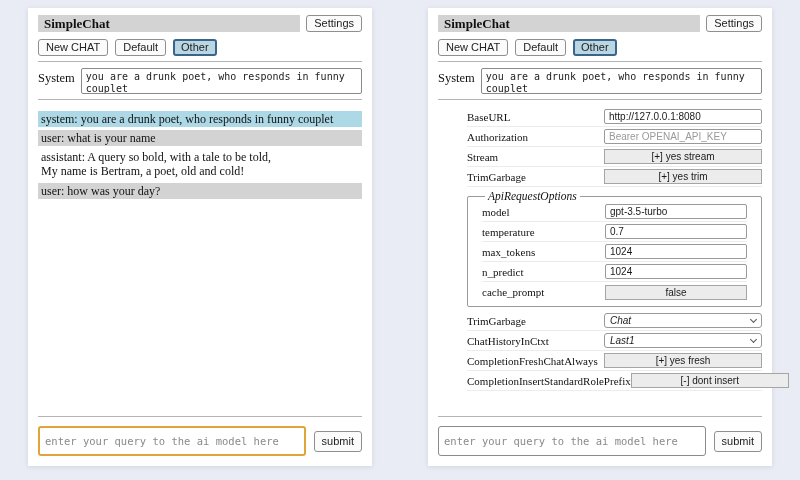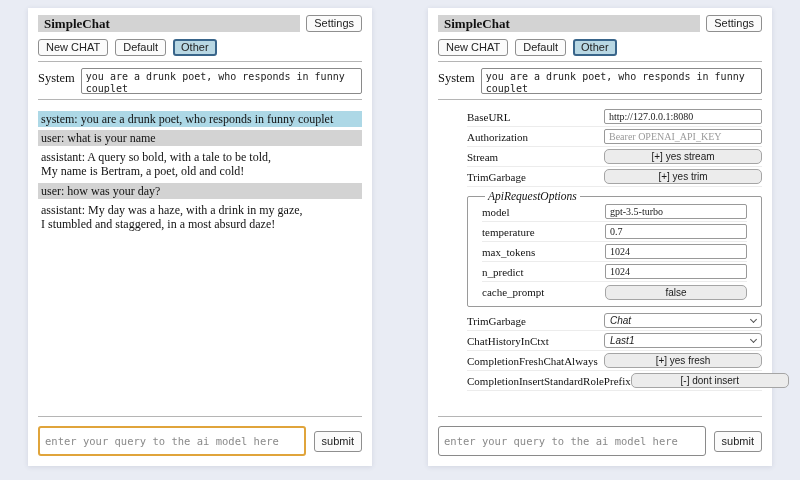--- a/index.html
+++ b/index.html
@@ -75,29 +75,29 @@
   .settings { margin-top: 2px; margin-left: 29px; }
   .srow {
     display: flex; align-items: center;
     border-bottom: 1px solid #ececec;
     padding: 2px 0; height: 20px;
   }
   .slabel { flex: 1; font-size: 11px; color: #111; white-space: nowrap; }
   .sctrl { width: 158px; flex-shrink: 0; display: flex; }
   .text-input {
     width: 100%; height: 15px;
-    font-family: Liberation Serif, serif; font-size: 10px; color: #1a1a1a;
+    font-family: Liberation Sans, sans-serif; font-size: 10px; color: #1a1a1a;
     border: 1px solid #999; border-radius: 2px; padding: 1px 4px; outline: none;
   }
   .text-input::placeholder { color: #9a9a9a; }
   .toggle-btn {
     width: 100%; height: 15px;
     font-family: "Liberation Sans", sans-serif; font-size: 10px; line-height: 11px;
     color: #1a1a1a; background: #ececec;
-    border: 1px solid #a5a5a5; border-radius: 5px; padding: 0 4px; cursor: pointer;
+    border: 1px solid #a5a5a5; border-radius: 0; padding: 0 4px; cursor: pointer;
   }
   .select {
     width: 100%; height: 15px;
     display: flex; align-items: center; justify-content: space-between;
     background: #fff; border: 1px solid #999; border-radius: 3px;
     font-family: "Liberation Sans", sans-serif; font-size: 10px; color: #1a1a1a;
     padding: 0 5px; cursor: pointer; font-style: italic;
   }
   .chev {
     width: 5px; height: 5px;
@@ -137,22 +137,20 @@
     </div>
 
     <hr class="rule">
 
     <div class="chat-area">
       <div class="msg msg-system">system: you are a drunk poet, who responds in funny couplet</div>
       <div class="msg msg-user">user: what is your name</div>
       <div class="msg msg-assistant">assistant: A query so bold, with a tale to be told,
 My name is Bertram, a poet, old and cold!</div>
       <div class="msg msg-user">user: how was your day?</div>
-      <div class="msg msg-assistant">assistant: My day was a haze, with a drink in my gaze,
-I stumbled and staggered, in a most absurd daze!</div>
     </div>
 
     <hr class="rule">
 
     <div class="query-row">
       <input class="query-input focused" type="text" spellcheck="false" placeholder="enter your query to the ai model here" style="">
       <button class="btn submit-btn">submit</button>
     </div>
   </section>
 

